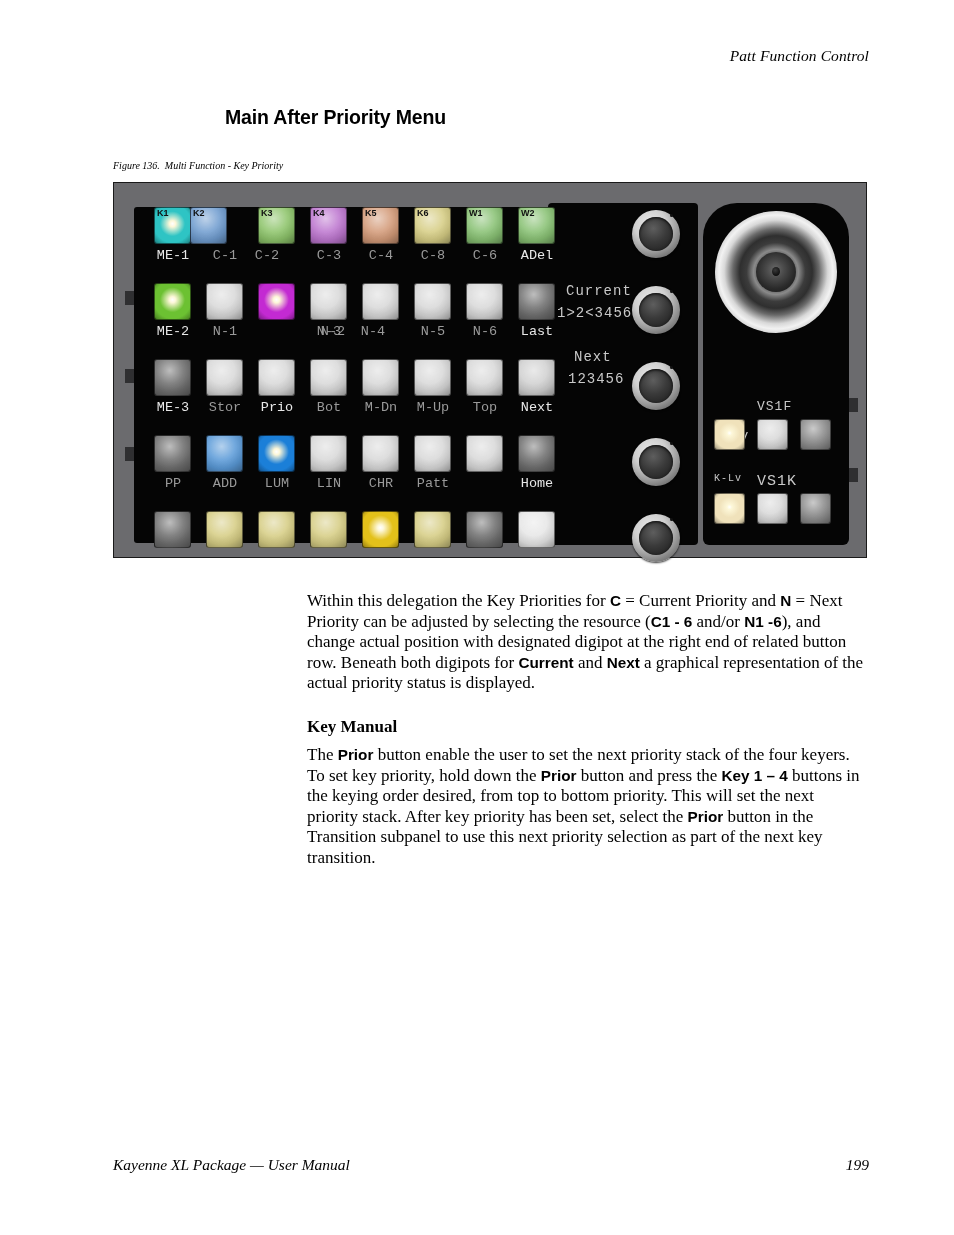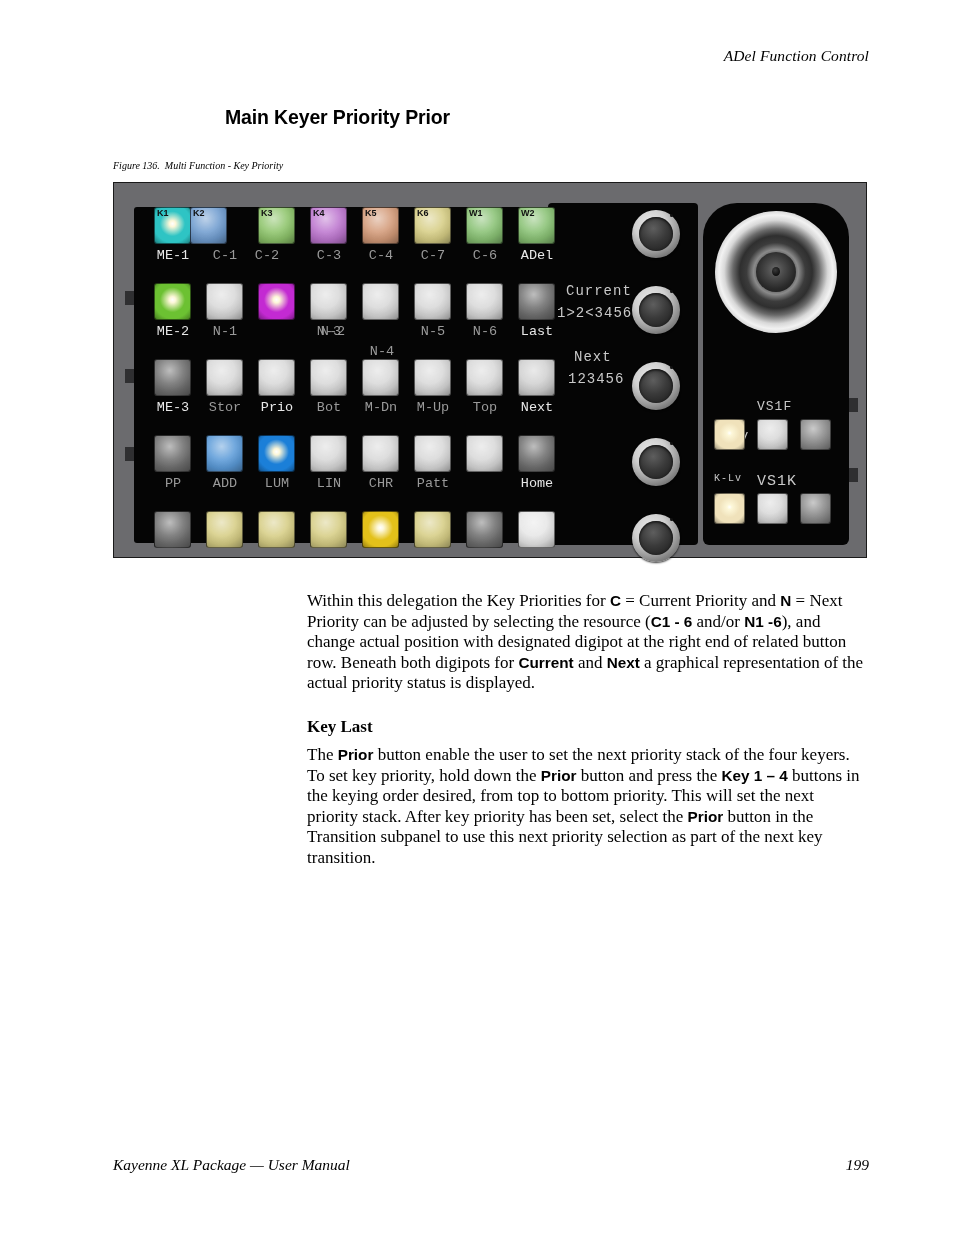--- a/index.html
+++ b/index.html
@@ -173,23 +173,23 @@
   }
   .footer-right{
     position:absolute; right:85px; top:1156px;
     font-family:"Liberation Serif", serif;
     font-style:italic; font-size:15.5px;
   }
 </style>
 </head>
 <body>
 
-<div class="running-head">ADel Function Control</div>
-
-<div class="page-title">Main Keyer Priority Prior</div>
+<div class="running-head">Patt Function Control</div>
+
+<div class="page-title">Main After Priority Menu</div>
 
 <div class="fig-caption">
   <span class="num">Figure 136.</span><span>Multi Function - Key Priority</span>
 </div>
 
 <div class="figure">
   <div class="panel-inner" id="panel-inner">
 
     <div class="black-plate plate-left"></div>
     <div class="black-plate plate-display"></div>
@@ -235,40 +235,40 @@
         <div class="btn" style="left: 384px; background: radial-gradient(circle at 42% 30%, rgba(255, 255, 255, 0.55) 0%, rgba(255, 255, 255, 0.14) 42%, rgba(0, 0, 0, 0.1) 70%, rgba(0, 0, 0, 0.34) 100%), rgb(136, 193, 115);">
           <span class="cap">W2</span>
         </div>
       </div>
       <div class="lbl-row" style="top: 65px;">
         <span class="cell l-bright" style="left: 20px;">ME-1</span>
         <span class="cell l-dim" style="left: 72px;">C-1</span>
         <span class="cell l-dim" style="left: 114px;">C-2</span>
         <span class="cell l-dim" style="left: 176px;">C-3</span>
         <span class="cell l-dim" style="left: 228px;">C-4</span>
-        <span class="cell l-dim" style="left: 280px;">C-7</span>
+        <span class="cell l-dim" style="left: 280px;">C-8</span>
         <span class="cell l-dim" style="left: 332px;">C-6</span>
         <span class="cell l-bright" style="left: 384px;">ADel</span>
       </div>
       <div class="btn-row" style="top: 100px;">
         <div class="btn" style="left: 20px; background: radial-gradient(circle at 50% 45%, rgb(255, 255, 255) 0%, rgb(253, 247, 216) 12%, rgb(108, 193, 50) 48%, rgb(108, 193, 50) 72%, rgba(0, 0, 0, 0.35) 100%), rgb(108, 193, 50);"></div>
         <div class="btn" style="left: 72px; background: radial-gradient(circle at 42% 30%, rgba(255, 255, 255, 0.55) 0%, rgba(255, 255, 255, 0.14) 42%, rgba(0, 0, 0, 0.1) 70%, rgba(0, 0, 0, 0.34) 100%), rgb(216, 216, 216);"></div>
         <div class="btn" style="left: 124px; background: radial-gradient(circle at 50% 45%, rgb(255, 255, 255) 0%, rgb(253, 247, 216) 12%, rgb(195, 42, 210) 48%, rgb(195, 42, 210) 72%, rgba(0, 0, 0, 0.35) 100%), rgb(195, 42, 210);"></div>
         <div class="btn" style="left: 176px; background: radial-gradient(circle at 42% 30%, rgba(255, 255, 255, 0.55) 0%, rgba(255, 255, 255, 0.14) 42%, rgba(0, 0, 0, 0.1) 70%, rgba(0, 0, 0, 0.34) 100%), rgb(216, 216, 216);"></div>
         <div class="btn" style="left: 228px; background: radial-gradient(circle at 42% 30%, rgba(255, 255, 255, 0.55) 0%, rgba(255, 255, 255, 0.14) 42%, rgba(0, 0, 0, 0.1) 70%, rgba(0, 0, 0, 0.34) 100%), rgb(216, 216, 216);"></div>
         <div class="btn" style="left: 280px; background: radial-gradient(circle at 42% 30%, rgba(255, 255, 255, 0.55) 0%, rgba(255, 255, 255, 0.14) 42%, rgba(0, 0, 0, 0.1) 70%, rgba(0, 0, 0, 0.34) 100%), rgb(216, 216, 216);"></div>
         <div class="btn" style="left: 332px; background: radial-gradient(circle at 42% 30%, rgba(255, 255, 255, 0.55) 0%, rgba(255, 255, 255, 0.14) 42%, rgba(0, 0, 0, 0.1) 70%, rgba(0, 0, 0, 0.34) 100%), rgb(216, 216, 216);"></div>
         <div class="btn" style="left: 384px; background: radial-gradient(circle at 42% 30%, rgba(255, 255, 255, 0.55) 0%, rgba(255, 255, 255, 0.14) 42%, rgba(0, 0, 0, 0.1) 70%, rgba(0, 0, 0, 0.34) 100%), rgb(110, 110, 110);"></div>
       </div>
       <div class="lbl-row" style="top: 141px;">
         <span class="cell l-bright" style="left: 20px;">ME-2</span>
         <span class="cell l-dim" style="left: 72px;">N-1</span>
         <span class="cell l-dim" style="left: 140px; margin-left: 40px;">N-2</span>
         <span class="cell l-dim" style="left: 176px;">N-3</span>
-        <span class="cell l-dim" style="left: 229px; margin-top: 20px;">N-4</span>
+        <span class="cell l-dim" style="left: 220px;">N-4</span>
         <span class="cell l-dim" style="left: 280px;">N-5</span>
         <span class="cell l-dim" style="left: 332px;">N-6</span>
         <span class="cell l-bright" style="left: 384px;">Last</span>
       </div>
       <div class="btn-row" style="top: 176px;">
         <div class="btn" style="left: 20px; background: radial-gradient(circle at 42% 30%, rgba(255, 255, 255, 0.55) 0%, rgba(255, 255, 255, 0.14) 42%, rgba(0, 0, 0, 0.1) 70%, rgba(0, 0, 0, 0.34) 100%), rgb(110, 110, 110);"></div>
         <div class="btn" style="left: 72px; background: radial-gradient(circle at 42% 30%, rgba(255, 255, 255, 0.55) 0%, rgba(255, 255, 255, 0.14) 42%, rgba(0, 0, 0, 0.1) 70%, rgba(0, 0, 0, 0.34) 100%), rgb(216, 216, 216);"></div>
         <div class="btn" style="left: 124px; background: radial-gradient(circle at 42% 30%, rgba(255, 255, 255, 0.55) 0%, rgba(255, 255, 255, 0.14) 42%, rgba(0, 0, 0, 0.1) 70%, rgba(0, 0, 0, 0.34) 100%), rgb(216, 216, 216);"></div>
         <div class="btn" style="left: 176px; background: radial-gradient(circle at 42% 30%, rgba(255, 255, 255, 0.55) 0%, rgba(255, 255, 255, 0.14) 42%, rgba(0, 0, 0, 0.1) 70%, rgba(0, 0, 0, 0.34) 100%), rgb(216, 216, 216);"></div>
         <div class="btn" style="left: 228px; background: radial-gradient(circle at 42% 30%, rgba(255, 255, 255, 0.55) 0%, rgba(255, 255, 255, 0.14) 42%, rgba(0, 0, 0, 0.1) 70%, rgba(0, 0, 0, 0.34) 100%), rgb(216, 216, 216);"></div>
@@ -345,19 +345,19 @@
       <div class="disp-text" style="left: 643px; top: 290px; font-size: 15px;">VS1K</div>
       <div class="btn" style="width: 31px; height: 31px; left: 600px; top: 310px; background: radial-gradient(circle at 50% 45%, rgb(255, 255, 255) 0%, rgb(253, 247, 216) 12%, rgb(240, 226, 187) 48%, rgb(240, 226, 187) 72%, rgba(0, 0, 0, 0.35) 100%), rgb(240, 226, 187);"></div>
       <div class="btn" style="width: 31px; height: 31px; left: 643px; top: 310px; background: radial-gradient(circle at 42% 30%, rgba(255, 255, 255, 0.55) 0%, rgba(255, 255, 255, 0.14) 42%, rgba(0, 0, 0, 0.1) 70%, rgba(0, 0, 0, 0.34) 100%), rgb(216, 216, 216);"></div>
       <div class="btn" style="width: 31px; height: 31px; left: 686px; top: 310px; background: radial-gradient(circle at 42% 30%, rgba(255, 255, 255, 0.55) 0%, rgba(255, 255, 255, 0.14) 42%, rgba(0, 0, 0, 0.1) 70%, rgba(0, 0, 0, 0.34) 100%), rgb(138, 138, 138);"></div>
     </div>
 </div>
 
 <div class="body-col">
   <p><span>Within this delegation the Key Priorities for </span><b class="ui">C</b><span> = Current Priority and </span><b class="ui">N</b><span> = Next Priority can be adjusted by selecting the resource (</span><b class="ui">C1 - 6</b><span> and/or </span><b class="ui">N1 -6</b><span>), and change actual position with designated digipot at the right end of related button row. Beneath both digipots for </span><b class="ui">Current</b><span> and </span><b class="ui">Next</b><span> a graphical representation of the actual priority status is displayed.</span></p>
 
-  <p class="sec-head">Key Last</p>
+  <p class="sec-head">Key Manual</p>
 
   <p><span>The </span><b class="ui">Prior</b><span> button enable the user to set the next priority stack of the four keyers. To set key priority, hold down the </span><b class="ui">Prior</b><span> button and press the </span><b class="ui">Key 1 – 4</b><span> buttons in the keying order desired, from top to bottom priority. This will set the next priority stack. After key priority has been set, select the </span><b class="ui">Prior</b><span> button in the Transition subpanel to use this next priority selection as part of the next key transition.</span></p>
 </div>
 
 <div class="footer-left">Kayenne XL Package  —  User Manual</div>
 <div class="footer-right">199</div>
 
 </body></html>

